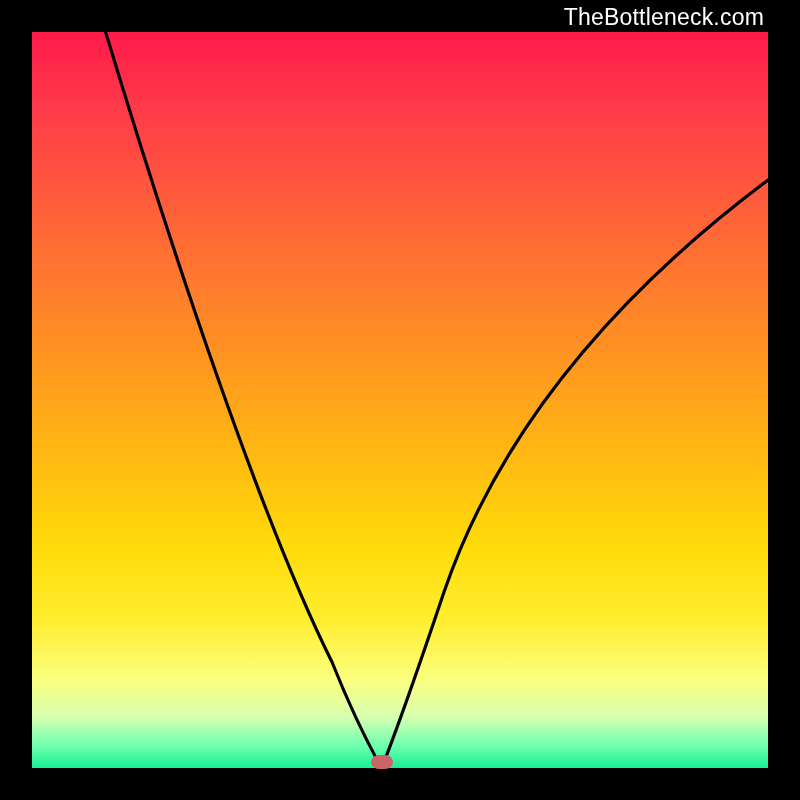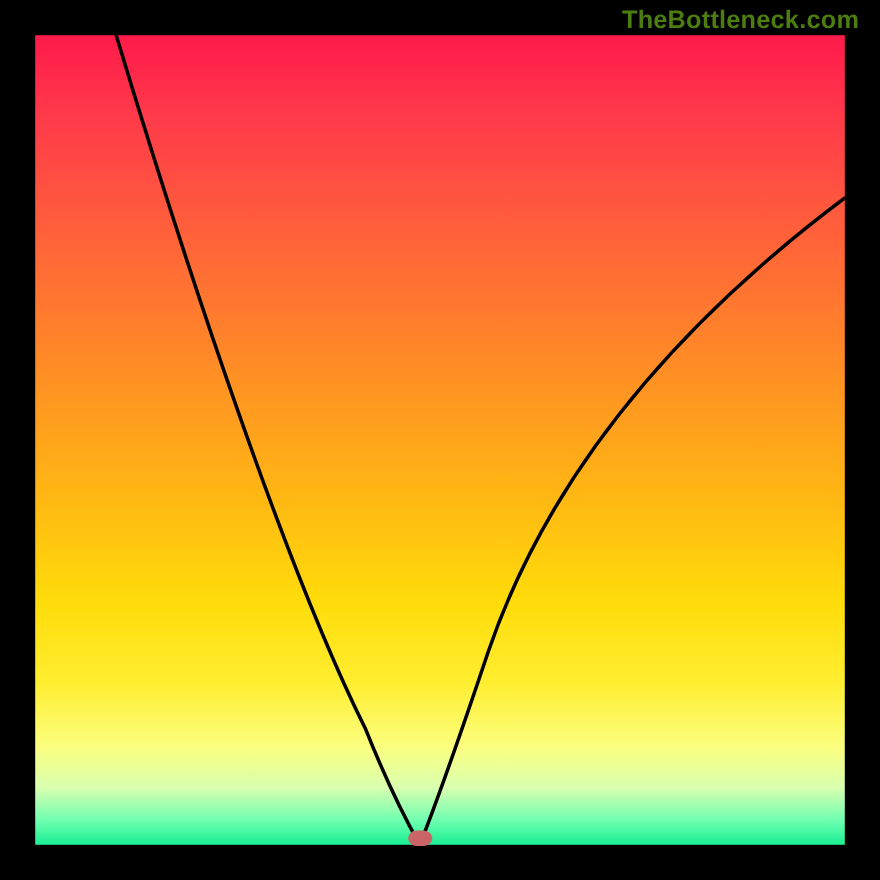--- a/index.html
+++ b/index.html
@@ -44,24 +44,24 @@
       #fbff80 88%,
       #d8ffb0 93%,
       #6fffb0 97%,
       #19ef93 100%
     );
   }
 
   .watermark {
     position: absolute;
     top: 4px;
-    right: 19px;
-    color: #4d7c0f;
+    right: 36px;
+    color: #ffffff;
     font-size: 23px;
-    font-weight: 700;
+    font-weight: 400;
     letter-spacing: 0.2px;
     pointer-events: none;
     z-index: 30;
   }
 
   svg.curve {
     position: absolute;
     left: 0;
     top: 0;
     width: 736px;

